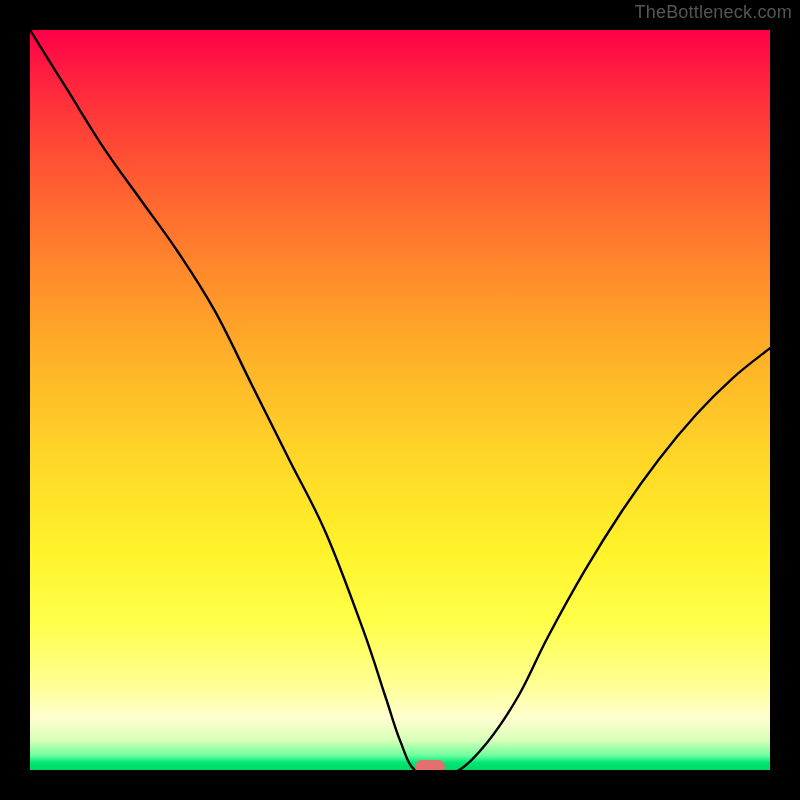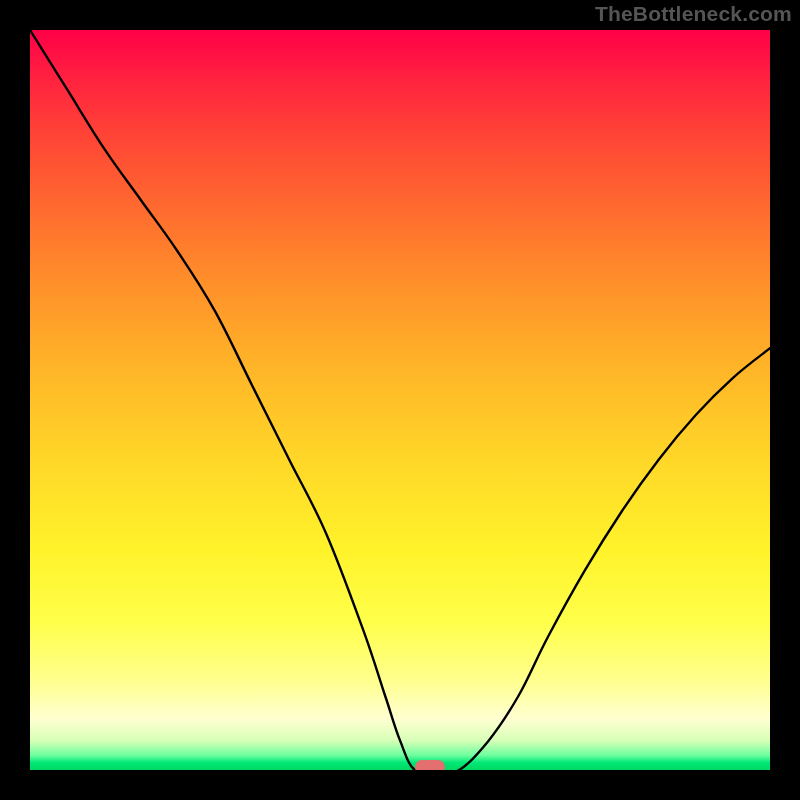--- a/index.html
+++ b/index.html
@@ -15,22 +15,22 @@
     position: relative;
     width: 800px;
     height: 800px;
     background: #000;
   }
   .watermark {
     position: absolute;
     top: 2px;
     right: 8px;
     color: #555;
-    font-size: 21px;
-    font-weight: 700;
+    font-size: 18px;
+    font-weight: 400;
     z-index: 20;
     letter-spacing: 0.2px;
   }
   .plot-area {
     position: absolute;
     left: 30px;
     top: 30px;
     width: 740px;
     height: 740px;
     overflow: hidden;

